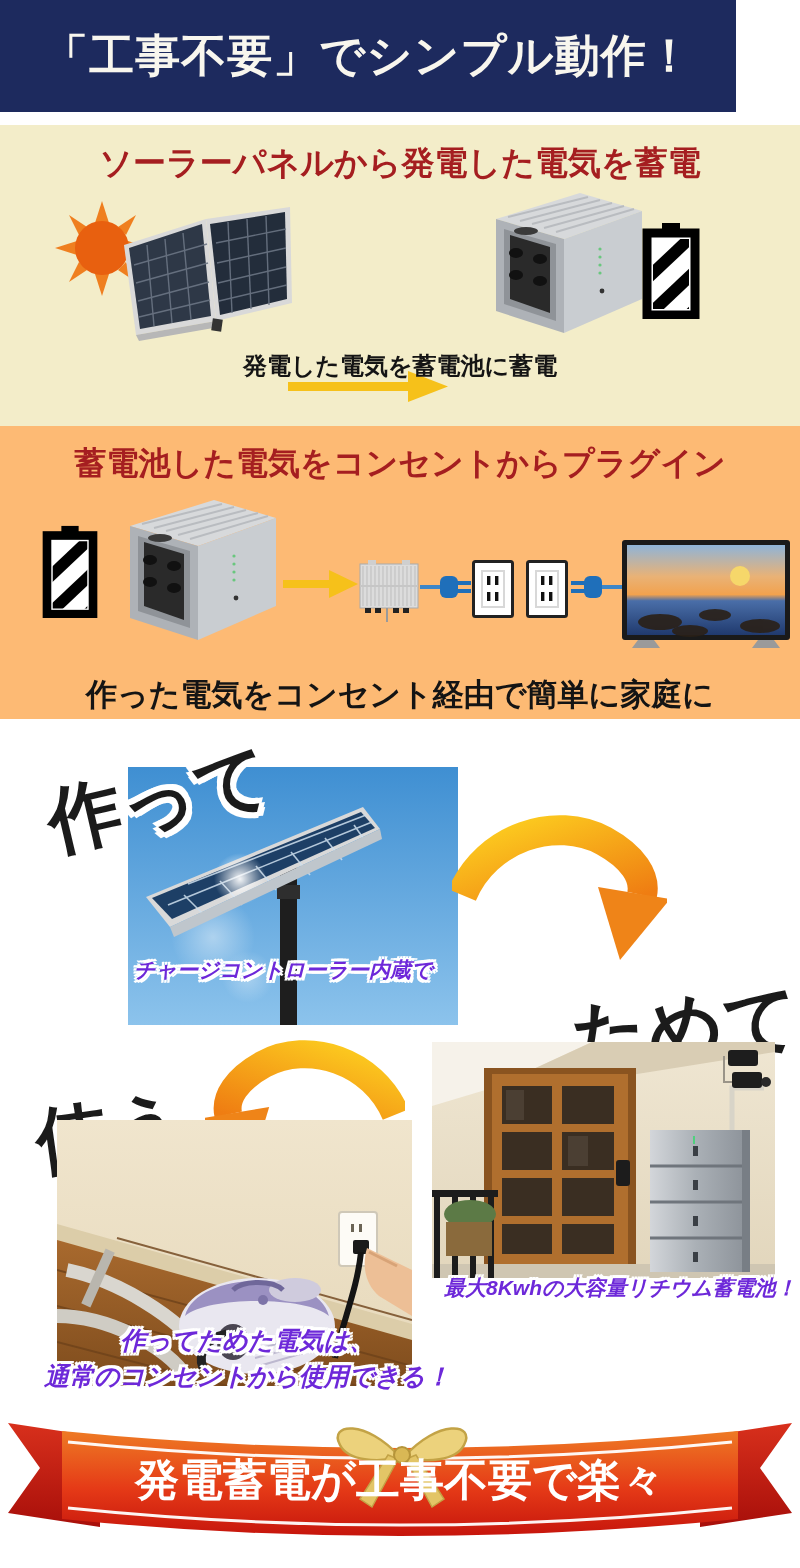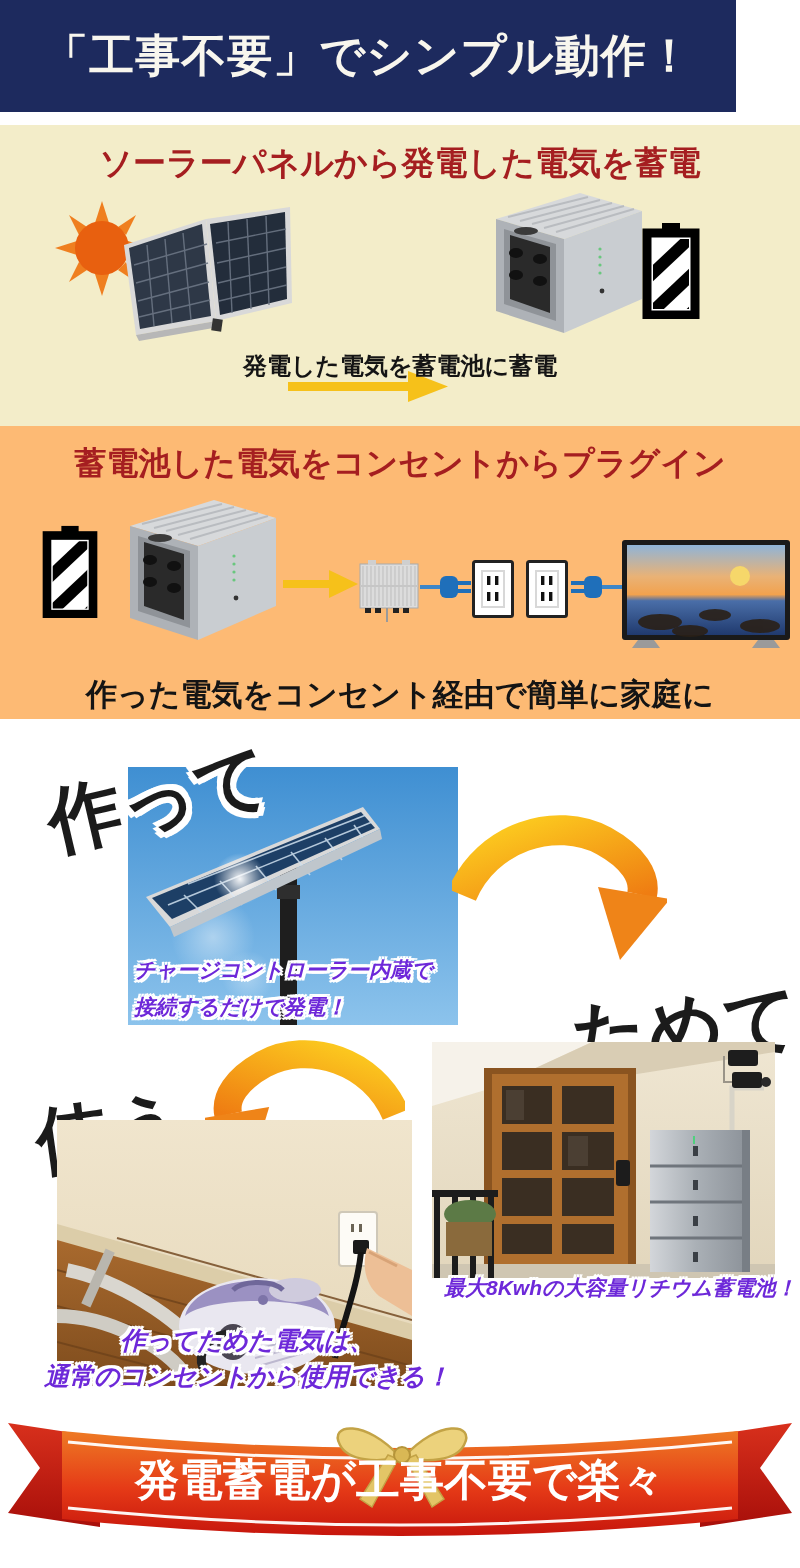--- a/index.html
+++ b/index.html
@@ -335,21 +335,20 @@
         <line x1="128" y1="99" x2="148" y2="123"></line>
           <line x1="163" y1="85" x2="182" y2="108"></line>
         <line x1="197" y1="71" x2="214" y2="93"></line>
           <line x1="226" y1="58" x2="240" y2="78"></line>
       </g>
       <circle cx="112" cy="112" r="26" fill="url(#flare)"></circle>
       <polygon points="42,160 252,62 254,72 46,170" fill="#bfc6cc"></polygon>
     </svg>
     <div class="abs outline-txt" style="left:6px;top:185px;font-size:21px;line-height:1.75">
       <div>チャージコントローラー内蔵で</div>
-      <div>接続するだけで発電！</div>
     </div>
   </div>
 
   <div class="abs step-label lbl-make">作って</div>
 
   <svg class="abs" style="left:452px;top:815px" width="215" height="145" viewBox="0 0 215 145">
     <defs>
       <linearGradient id="og1" x1="0" y1="0" x2="1" y2="1">
         <stop offset="0" stop-color="#fdd020"></stop>
           <stop offset="1" stop-color="#ef7d12"></stop>

